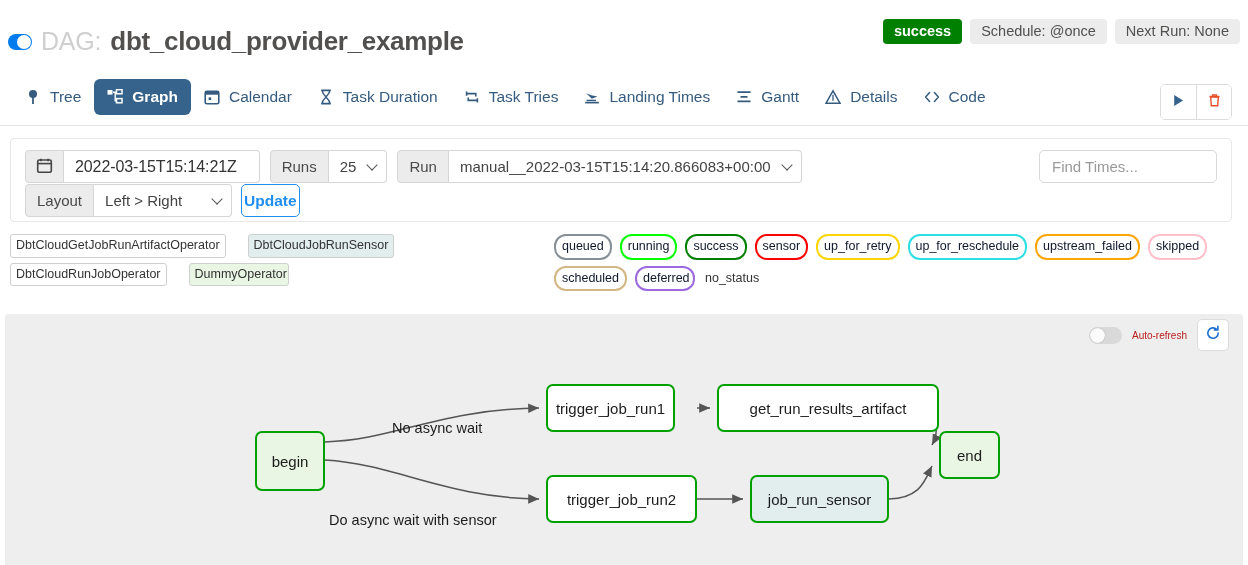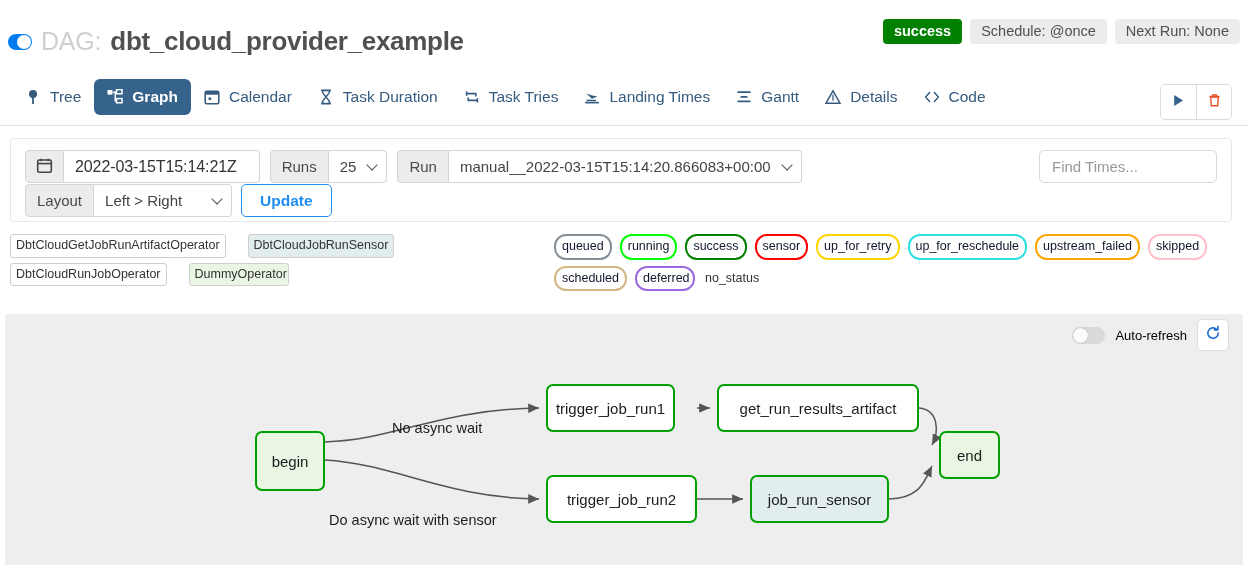--- a/index.html
+++ b/index.html
@@ -170,21 +170,21 @@
   .btn-update {
     height: 33px;
     margin-left: 9px;
     display: flex; align-items: center;
     font-size: 15.5px;
     font-weight: 600;
     color: #1f8ef0;
     background: #fff;
     border: 1px solid #1f8ef0;
     border-radius: 5px;
-    padding: 0 18px;
+    padding: 0 2px;
     cursor: pointer;
   }
   .find-task {
     position: absolute;
     right: 14px; top: 11px;
     width: 178px; height: 33px;
     border: 1px solid #d9d9d9;
     border-radius: 5px;
     background: #fff;
     display: flex; align-items: center;
@@ -264,21 +264,21 @@
   }
   .toggle::after {
     content: "";
     position: absolute;
     left: 1px; top: 1px;
     width: 15px; height: 15px;
     border-radius: 50%;
     background: #fbfbfb;
     box-shadow: 0 0 1px rgba(0,0,0,.35);
   }
-  .refresh-label { font-size: 13px; color: #000000; }
+  .refresh-label { font-size: 10px; color: #b91c1c; }
   .refresh-btn {
     width: 32px; height: 32px;
     border: 1px solid #dcdcdc;
     border-radius: 5px;
     background: #fff;
     display: flex; align-items: center; justify-content: center;
     cursor: pointer;
   }
   .graph-canvas {
     position: absolute;
@@ -541,21 +541,21 @@
 
       <path d="M320,146 C390,150 440,184 534,185" fill="none" stroke="#555" stroke-width="1.5" marker-end="url(#ah)"></path>
 
       <path d="M692,185 L738,185" fill="none" stroke="#555" stroke-width="1.5" marker-end="url(#ah)"></path>
 
       <path d="M884,185 C916,184 920,166 927,152" fill="none" stroke="#555" stroke-width="1.5" marker-end="url(#ah)"></path>
     </svg>
 
     <div class="node dummy" style="left:250px;top:117px;width:70px;height:60px">begin</div>
     <div class="node" style="left:541px;top:70px;width:129px;height:48px">trigger_job_run1</div>
-    <div class="node" style="left:712px;top:70px;width:202px;height:48px">get_run_results_artifact</div>
+    <div class="node" style="left:712px;top:70px;width:222px;height:48px">get_run_results_artifact</div>
     <div class="node dummy" style="left:934px;top:117px;width:61px;height:48px">end</div>
     <div class="node" style="left:541px;top:161px;width:151px;height:48px">trigger_job_run2</div>
     <div class="node sensor" style="left:745px;top:161px;width:139px;height:48px">job_run_sensor</div>
 
     <div class="edge-label" style="left:387px;top:106px">No async wait</div>
     <div class="edge-label" style="left:324px;top:198px">Do async wait with sensor</div>
   </div>
 </div>
 
 </body></html>

